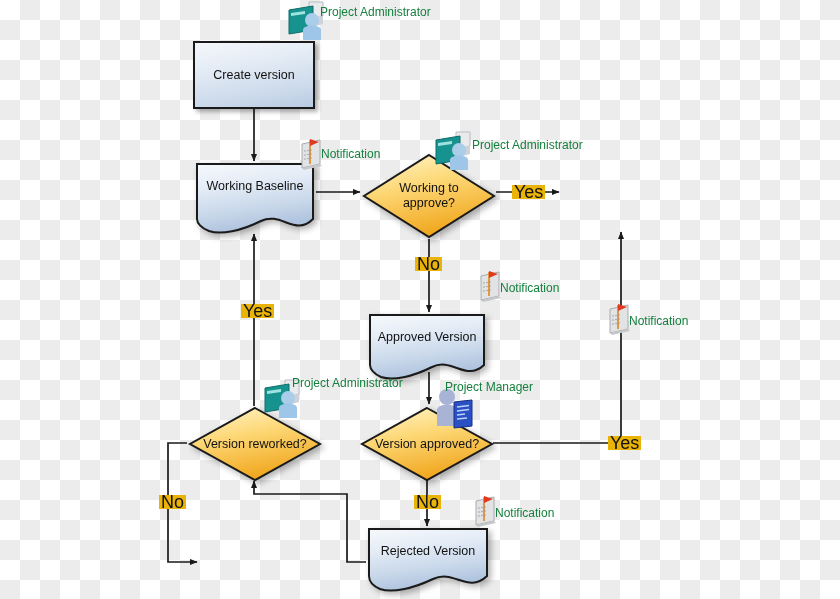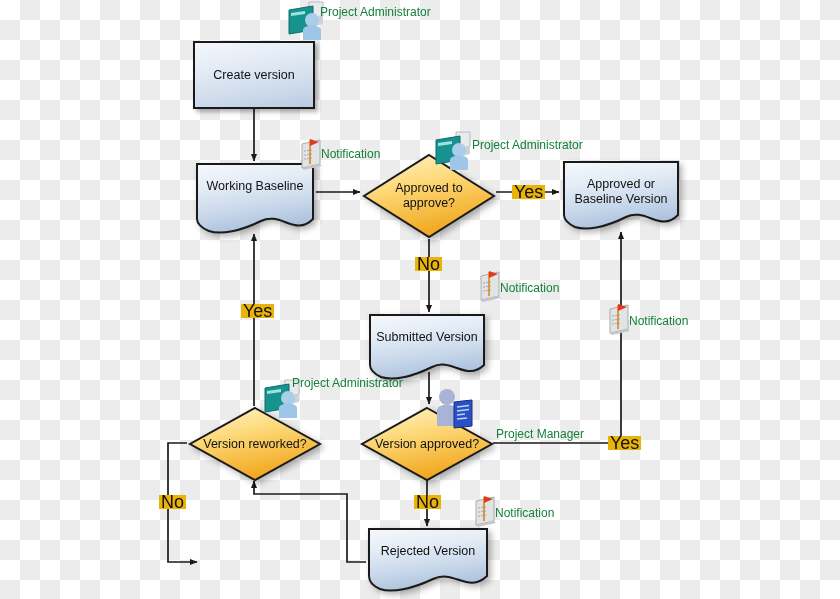--- a/index.html
+++ b/index.html
@@ -131,44 +131,33 @@
         <linearGradient id="yg1" x1="0.15" y1="0" x2="0.5" y2="1">
           <stop offset="0%" stop-color="#fff3c4"></stop>
             <stop offset="40%" stop-color="#fdd877"></stop>
           <stop offset="100%" stop-color="#f0a51a"></stop>
         </linearGradient>
       </defs>
       <path d="M68,3 L133,44 L68,85 L3,44 Z" fill="url(#yg1)" stroke="#1a1a1a" stroke-width="2" style="filter:drop-shadow(3px 3px 3px rgba(0,0,0,.30))"></path>
     </svg>
     <div class="dialabel">
       <div>
-        <div>Approved to</div>
+        <div>Working to</div>
         <div>approve?</div>
       </div>
     </div>
   </div>
 
-  <div class="docwrap" style="left:560px;top:159px;width:122px;height:74px;">
-    <svg width="122" height="74" viewBox="0 0 122 74">
-      <path d="M4,3 L118,3 L118,56 C100,74 86,48 66,58 C46,68 27,72 15,68 C8,65 4,60 4,56 Z" fill="url(#dg1)" stroke="#1a1a1a" stroke-width="2" style="filter:drop-shadow(3px 3px 3px rgba(0,0,0,.30))"></path>
-    </svg>
-    <div class="doclabel">
-      <span>
-        <div>Approved or</div>
-        <div>Baseline Version</div>
-      </span>
-    </div>
-  </div>
 
   <div class="docwrap" style="left:366px;top:312px;width:122px;height:70px;">
     <svg width="122" height="70" viewBox="0 0 122 70">
       <path d="M4,3 L118,3 L118,53 C100,70 86,45 66,55 C46,65 27,69 15,65 C8,62 4,57 4,53 Z" fill="url(#dg1)" stroke="#1a1a1a" stroke-width="2" style="filter:drop-shadow(3px 3px 3px rgba(0,0,0,.30))"></path>
     </svg>
     <div class="doclabel">
-        <span>Submitted Version</span>
+        <span>Approved Version</span>
       </div>
   </div>
 
   <div class="diawrap" style="left:187px;top:405px;width:136px;height:78px;">
     <svg width="136" height="78" viewBox="0 0 136 78">
       <path d="M68,3 L133,39 L68,75 L3,39 Z" fill="url(#yg1)" stroke="#1a1a1a" stroke-width="2" style="filter:drop-shadow(3px 3px 3px rgba(0,0,0,.30))"></path>
     </svg>
     <div class="dialabel">
         <span>Version reworked?</span>
       </div>
@@ -237,21 +226,21 @@
   <div class="cap" style="left:292px;top:376px;">Project Administrator</div>
 
   <div class="icon" style="left:434px;top:386px;">
     <svg width="42" height="42" viewBox="0 0 42 42">
       <circle cx="13" cy="11" r="8" fill="#a9b3d6"></circle>
       <path d="M3,24 C3,17 23,17 23,24 L23,40 L3,40 Z" fill="#a9b3d6"></path>
       <path d="M20,16 L38,14 L38,40 L20,42 Z" fill="#2b4fc4" stroke="#16307e" stroke-width="1"></path>
       <path d="M23,21 L35,19.5 M23,25 L35,23.5 M23,29 L31,28 M23,33 L33,32" stroke="#bcd4f7" stroke-width="1.6" fill="none"></path>
     </svg>
   </div>
-  <div class="cap" style="left:496px;top:380px;margin-top:47px;">Project Manager</div>
+  <div class="cap" style="left:445px;top:380px;">Project Manager</div>
 
   <div class="icon" style="left:298px;top:138px;">
     <svg width="28" height="36" viewBox="0 0 28 36">
       <path d="M4,6 L22,2 L22,26 L4,30 Z" fill="#e2e3e5" stroke="#a9abaf" stroke-width="1"></path>
       <path d="M4,30 L22,26 L24,28 L6,32 Z" fill="#c6c8cc"></path>
       <path d="M12,2 L12,26" stroke="#e0851a" stroke-width="1.6"></path>
       <path d="M12,1 L21,4 L12,8 Z" fill="#e03a1e"></path>
       <g fill="#8d9095">
         <circle cx="7" cy="13" r=".7"></circle>
           <circle cx="10" cy="12.5" r=".7"></circle>

